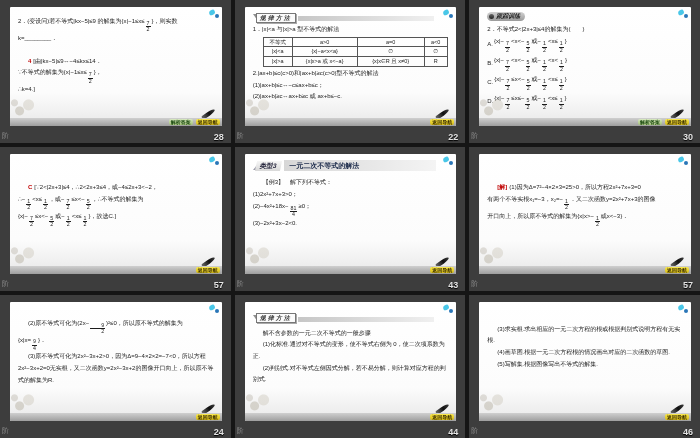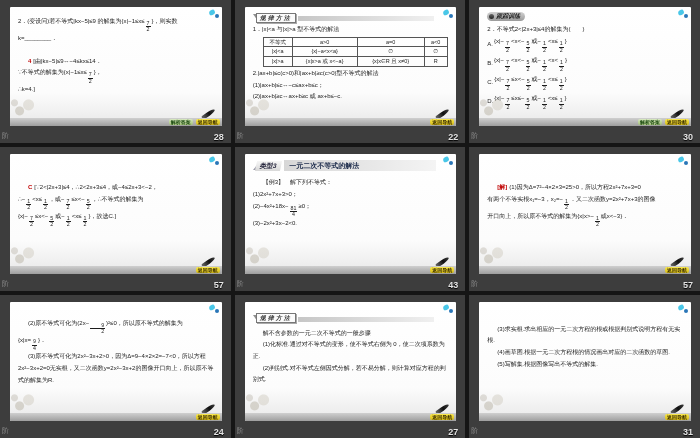--- a/index.html
+++ b/index.html
@@ -416,37 +416,37 @@
         <p class="ind">(1)化标准.通过对不等式的变形，使不等式右侧为 0，使二次项系数为正.</p>
         <p class="ind">(2)判别式.对不等式左侧因式分解，若不易分解，则计算对应方程的判别式.</p>
       </div>
       <span class="flower"></span>
       <span class="pen"></span>
       <div class="slidebar">
         <span class="btn btn-nav">返回导航</span>
       </div>
     </div>
     <span class="wm">阶</span>
-    <span class="pagenum">27</span>
+    <span class="pagenum">44</span>
   </div>
 
   <div class="cell">
     <div class="slide">
       <span class="logo">
           <i class="l1"></i>
           <i class="l2"></i>
         </span>
       <div class="content s8">
         <p class="ind">(3)求实根.求出相应的一元二次方程的根或根据判别式说明方程有无实根.</p>
         <p class="ind">(4)画草图.根据一元二次方程根的情况画出对应的二次函数的草图.</p>
         <p class="ind">(5)写解集.根据图像写出不等式的解集.</p>
       </div>
       <span class="flower"></span>
       <span class="pen"></span>
       <div class="slidebar">
         <span class="btn btn-nav">返回导航</span>
       </div>
     </div>
     <span class="wm">阶</span>
-    <span class="pagenum">31</span>
+    <span class="pagenum">46</span>
   </div>
 
 </div>
 
 </body></html>

